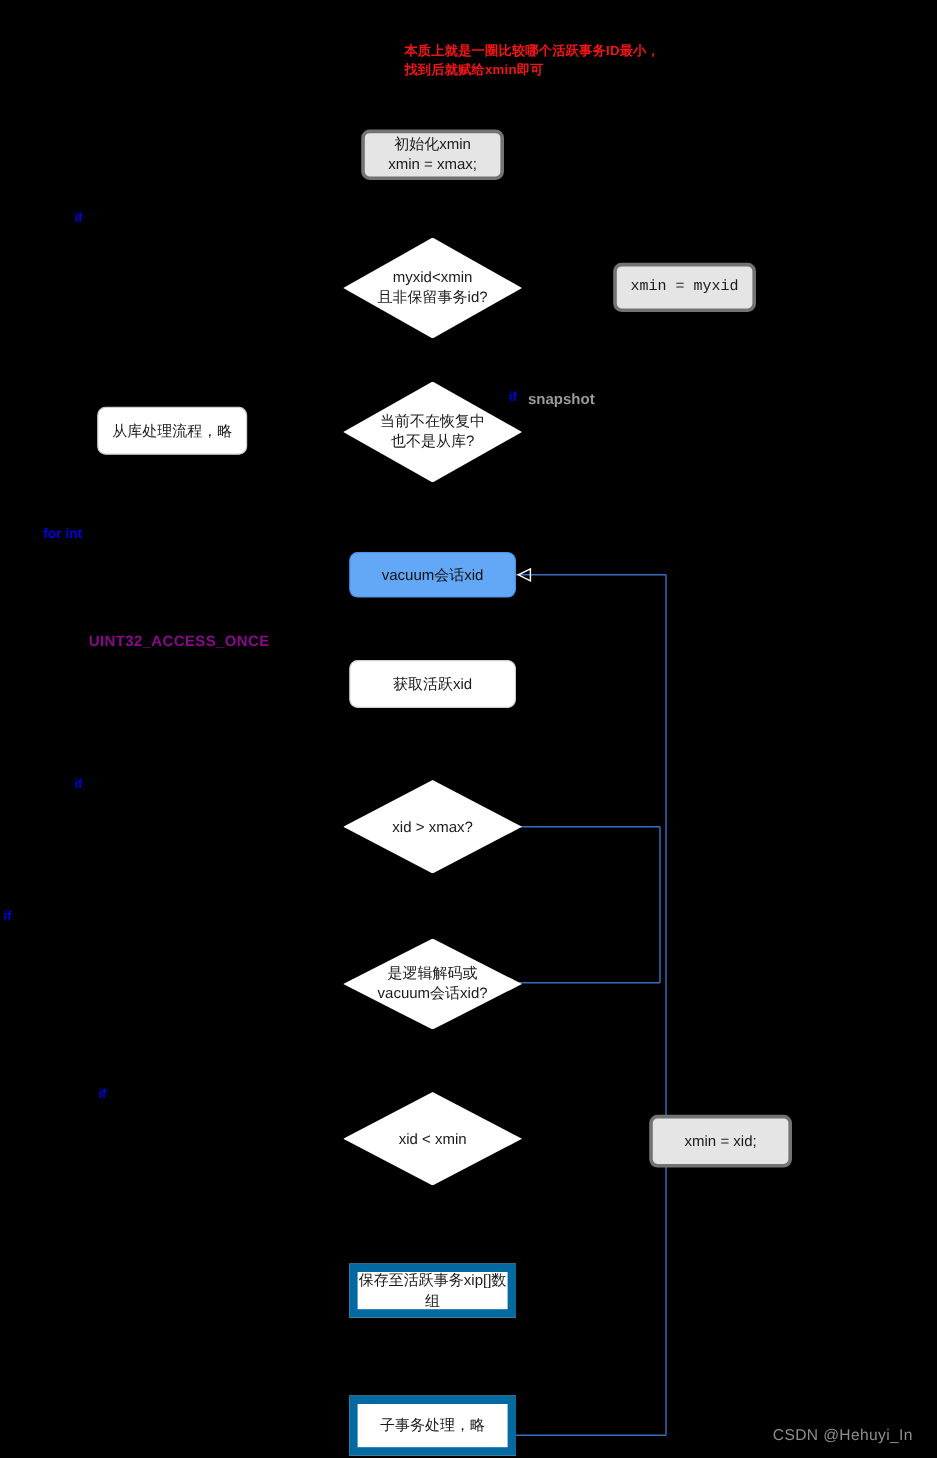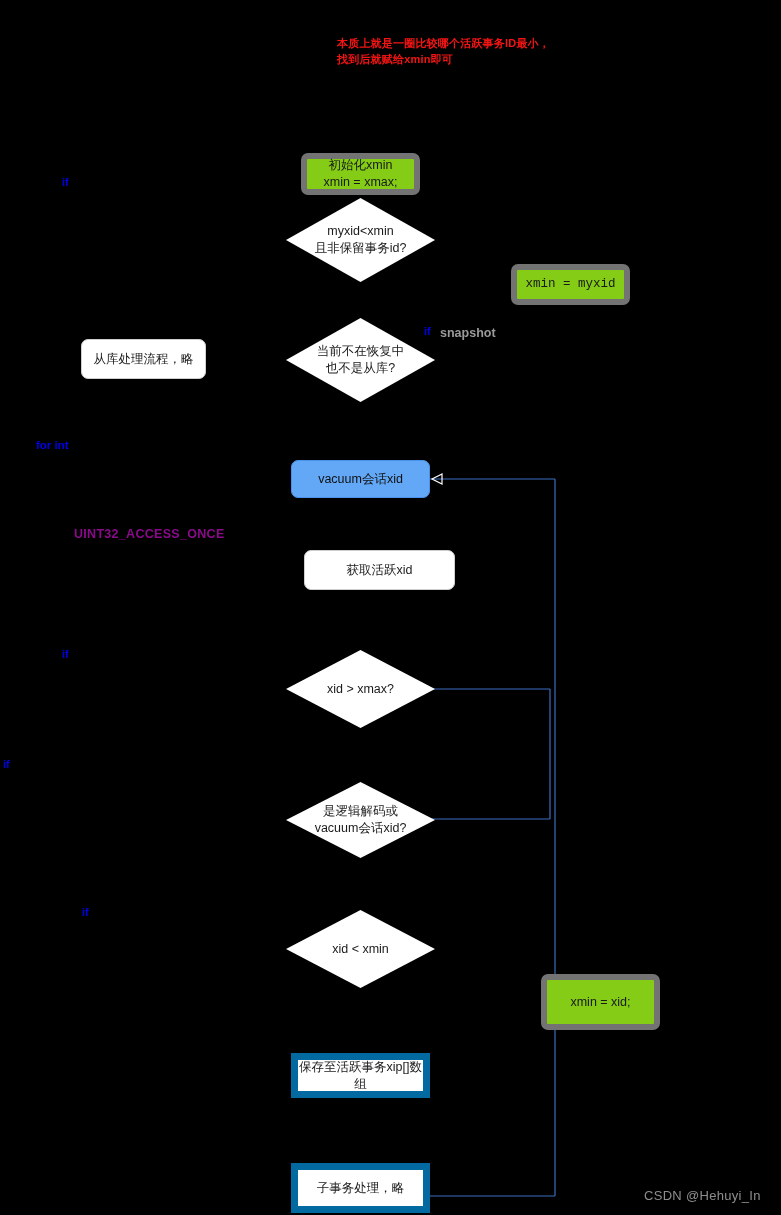--- a/index.html
+++ b/index.html
@@ -16,21 +16,21 @@
     position:absolute;box-sizing:border-box;
     display:flex;align-items:center;justify-content:center;
     text-align:center;line-height:1.35;
     font-size:12.5px;color:#1a1a1a;
     white-space:pre-line;
   }
   .proc{
     background:#ffffff;border:1px solid #cfcfcf;border-radius:7px;
   }
   .proc-green{
-    background:#84cc16;border:6px solid #737373;border-radius:7px;margin-top:45px;
+    background:#e5e5e5;border:3px solid #737373;border-radius:7px;
   }
   .proc-blue{
     background:#62a8f7;border:1px solid #4a92e8;border-radius:7px;color:#101010;
   }
   .proc-square{
     background:#ffffff;border:7px solid #0369a1;border-radius:0;
   }
 
   
   .dia{
@@ -99,39 +99,39 @@
   <div class="dia" style="left:286px;top:318px;width:149px;height:84px;">
     <span class="dia-shape"></span>
     <span class="dia-text">当前不在恢复中
 也不是从库?</span>
   </div>
 
   <div class="node proc" style="left:81px;top:339px;width:125px;height:40px;">从库处理流程，略</div>
 
   <div class="node proc-blue" style="left:291px;top:460px;width:139px;height:38px;">vacuum会话xid</div>
 
-  <div class="node proc" style="left:291px;top:550px;width:151px;height:40px;margin-left:13px;">获取活跃xid</div>
+  <div class="node proc" style="left:291px;top:550px;width:139px;height:40px;">获取活跃xid</div>
 
   <div class="dia" style="left:286px;top:650px;width:149px;height:78px;">
     <span class="dia-shape"></span>
     <span class="dia-text">xid &gt; xmax?</span>
   </div>
 
   <div class="dia" style="left:286px;top:910px;width:149px;height:78px;">
     <span class="dia-shape"></span>
     <span class="dia-text">xid &lt; xmin</span>
   </div>
 
   <div class="dia" style="left:286px;top:782px;width:149px;height:76px;">
     <span class="dia-shape"></span>
     <span class="dia-text">是逻辑解码或
 vacuum会话xid?</span>
   </div>
 
-  <div class="node proc-green" style="left:541px;top:929px;width:119px;height:56px;">xmin = xid;</div>
+  <div class="node proc-green" style="left:541px;top:929px;width:119px;height:44px;">xmin = xid;</div>
 
   <div class="node proc-square" style="left:291px;top:1053px;width:139px;height:45px;">保存至活跃事务xip[]数组</div>
 
   <div class="node proc-square" style="left:291px;top:1163px;width:139px;height:50px;">子事务处理，略</div>
 
   <div class="txt txt-if" style="left:62px;top:176px;">if</div>
 
   <div class="txt txt-if" style="left:424px;top:325px;">if</div>
 
   <div class="txt txt-gray" style="left:440px;top:326px;">snapshot</div>

